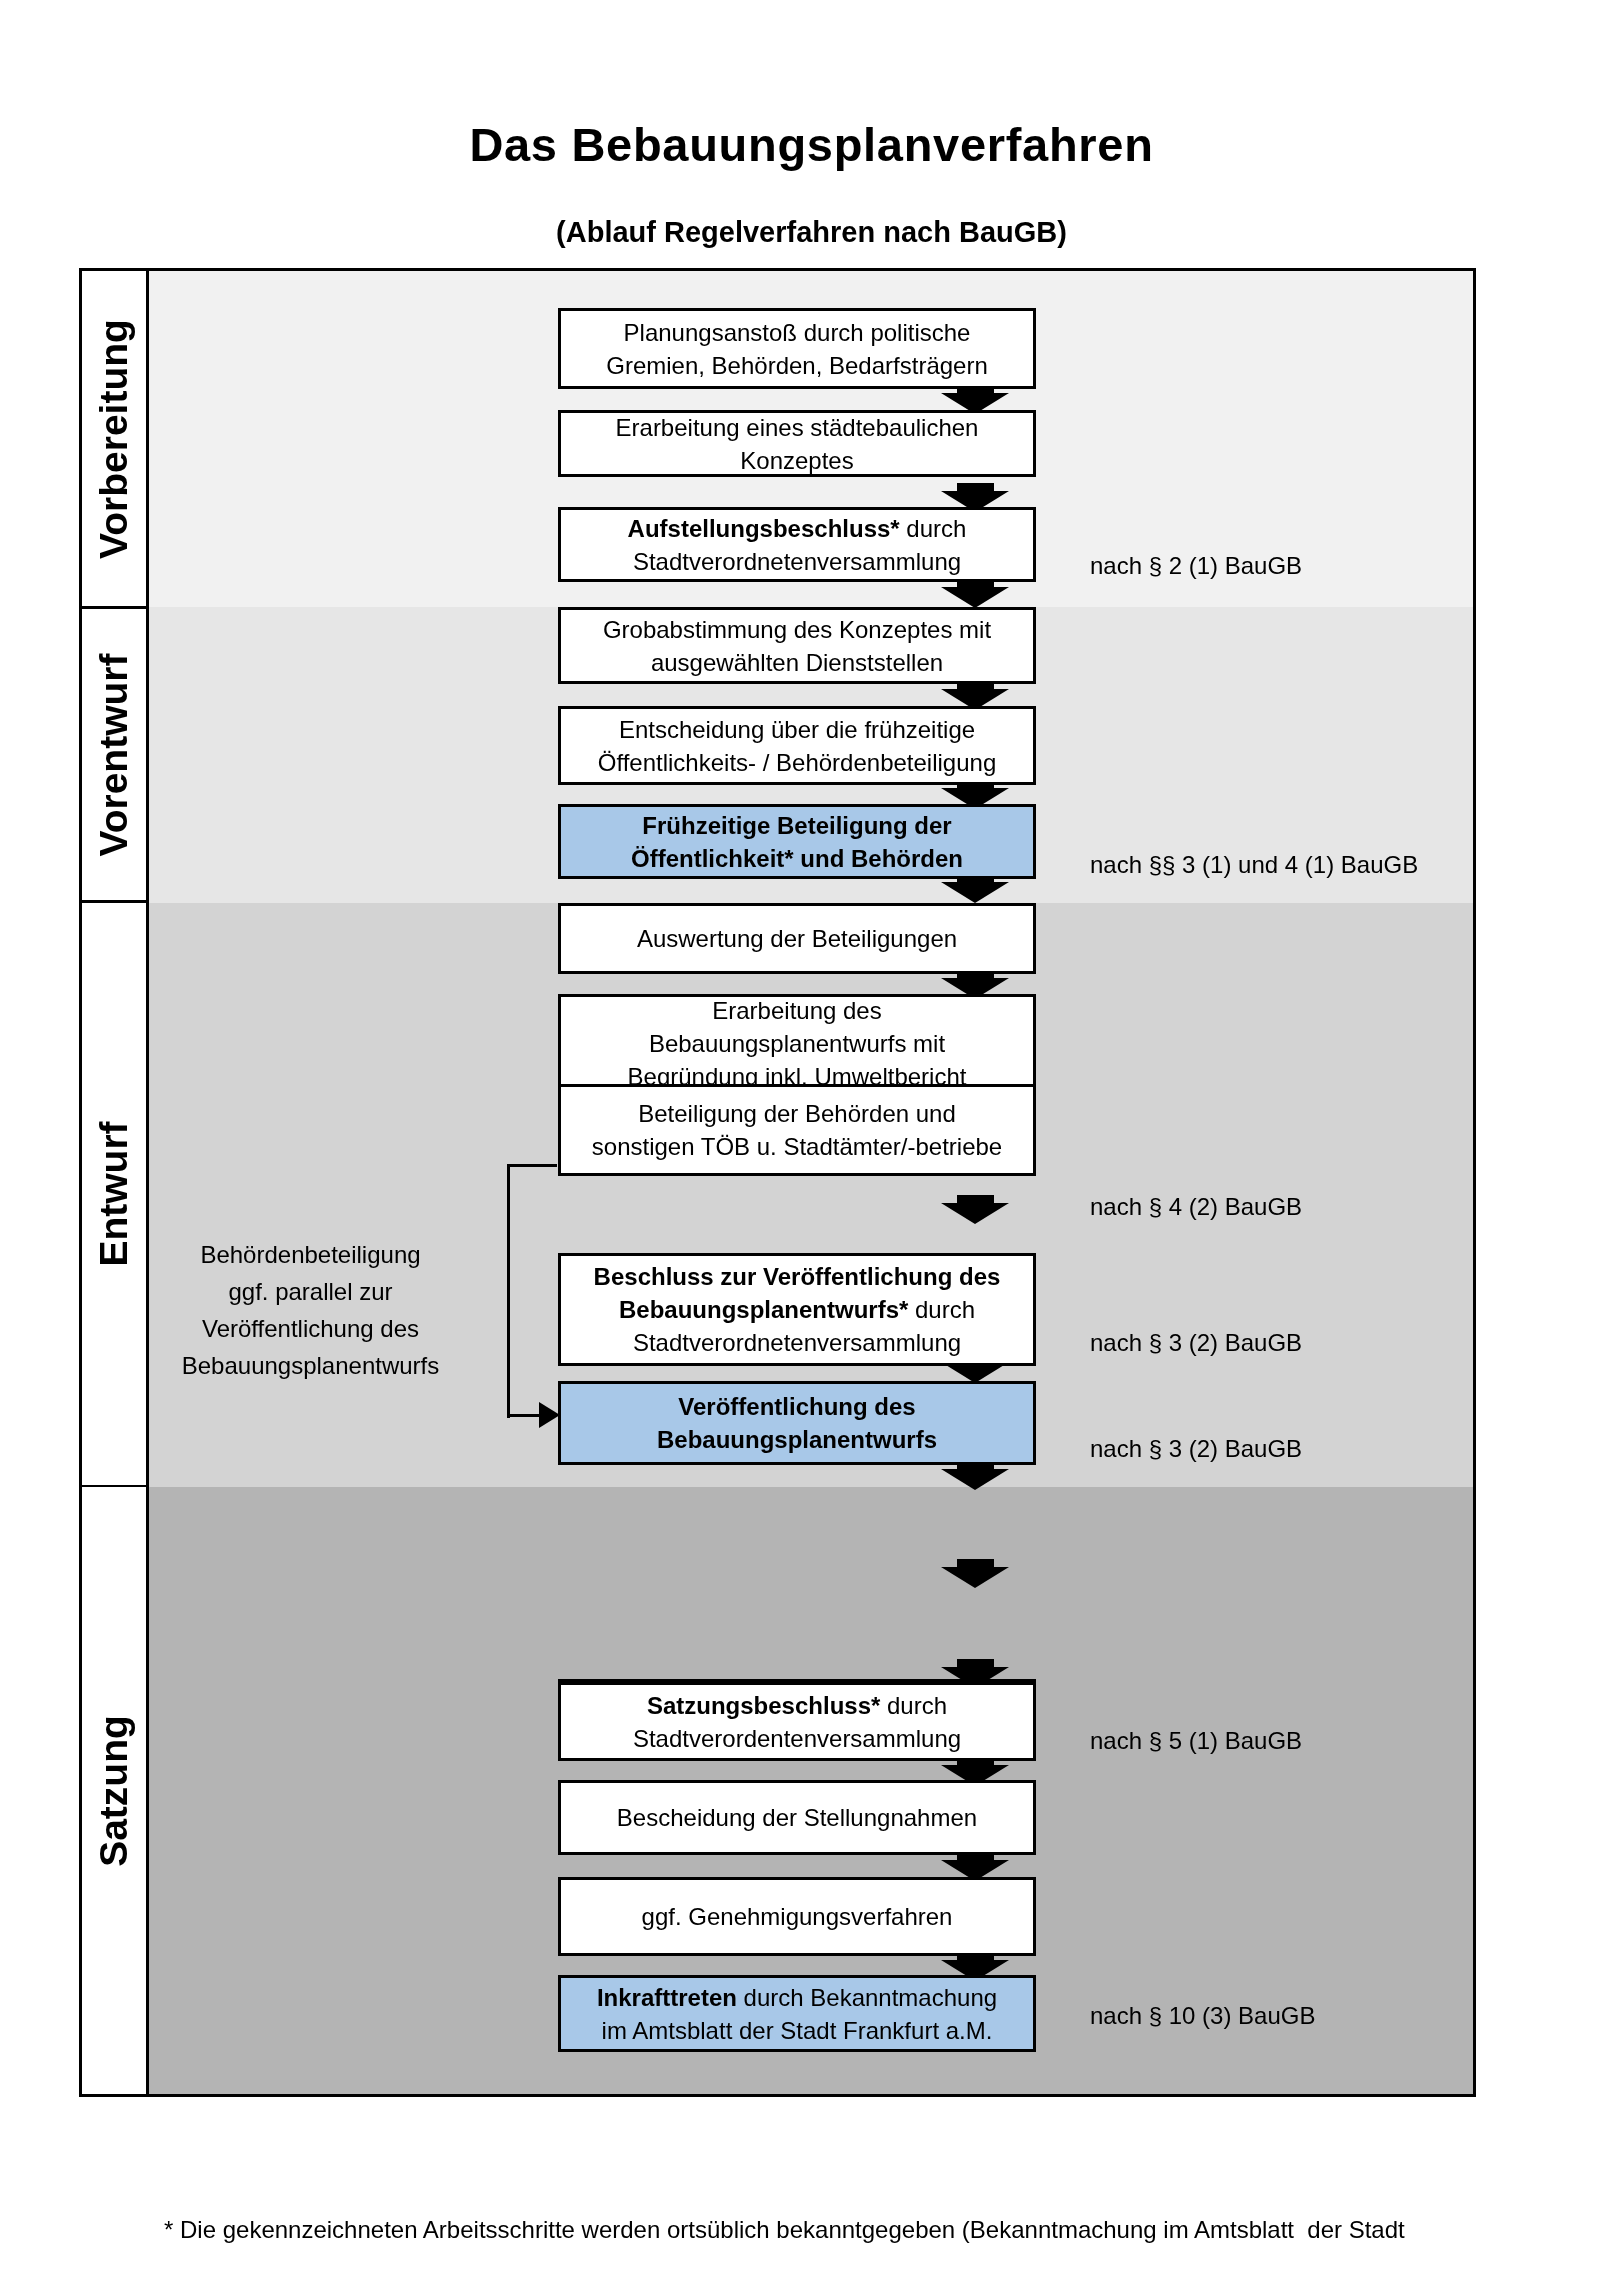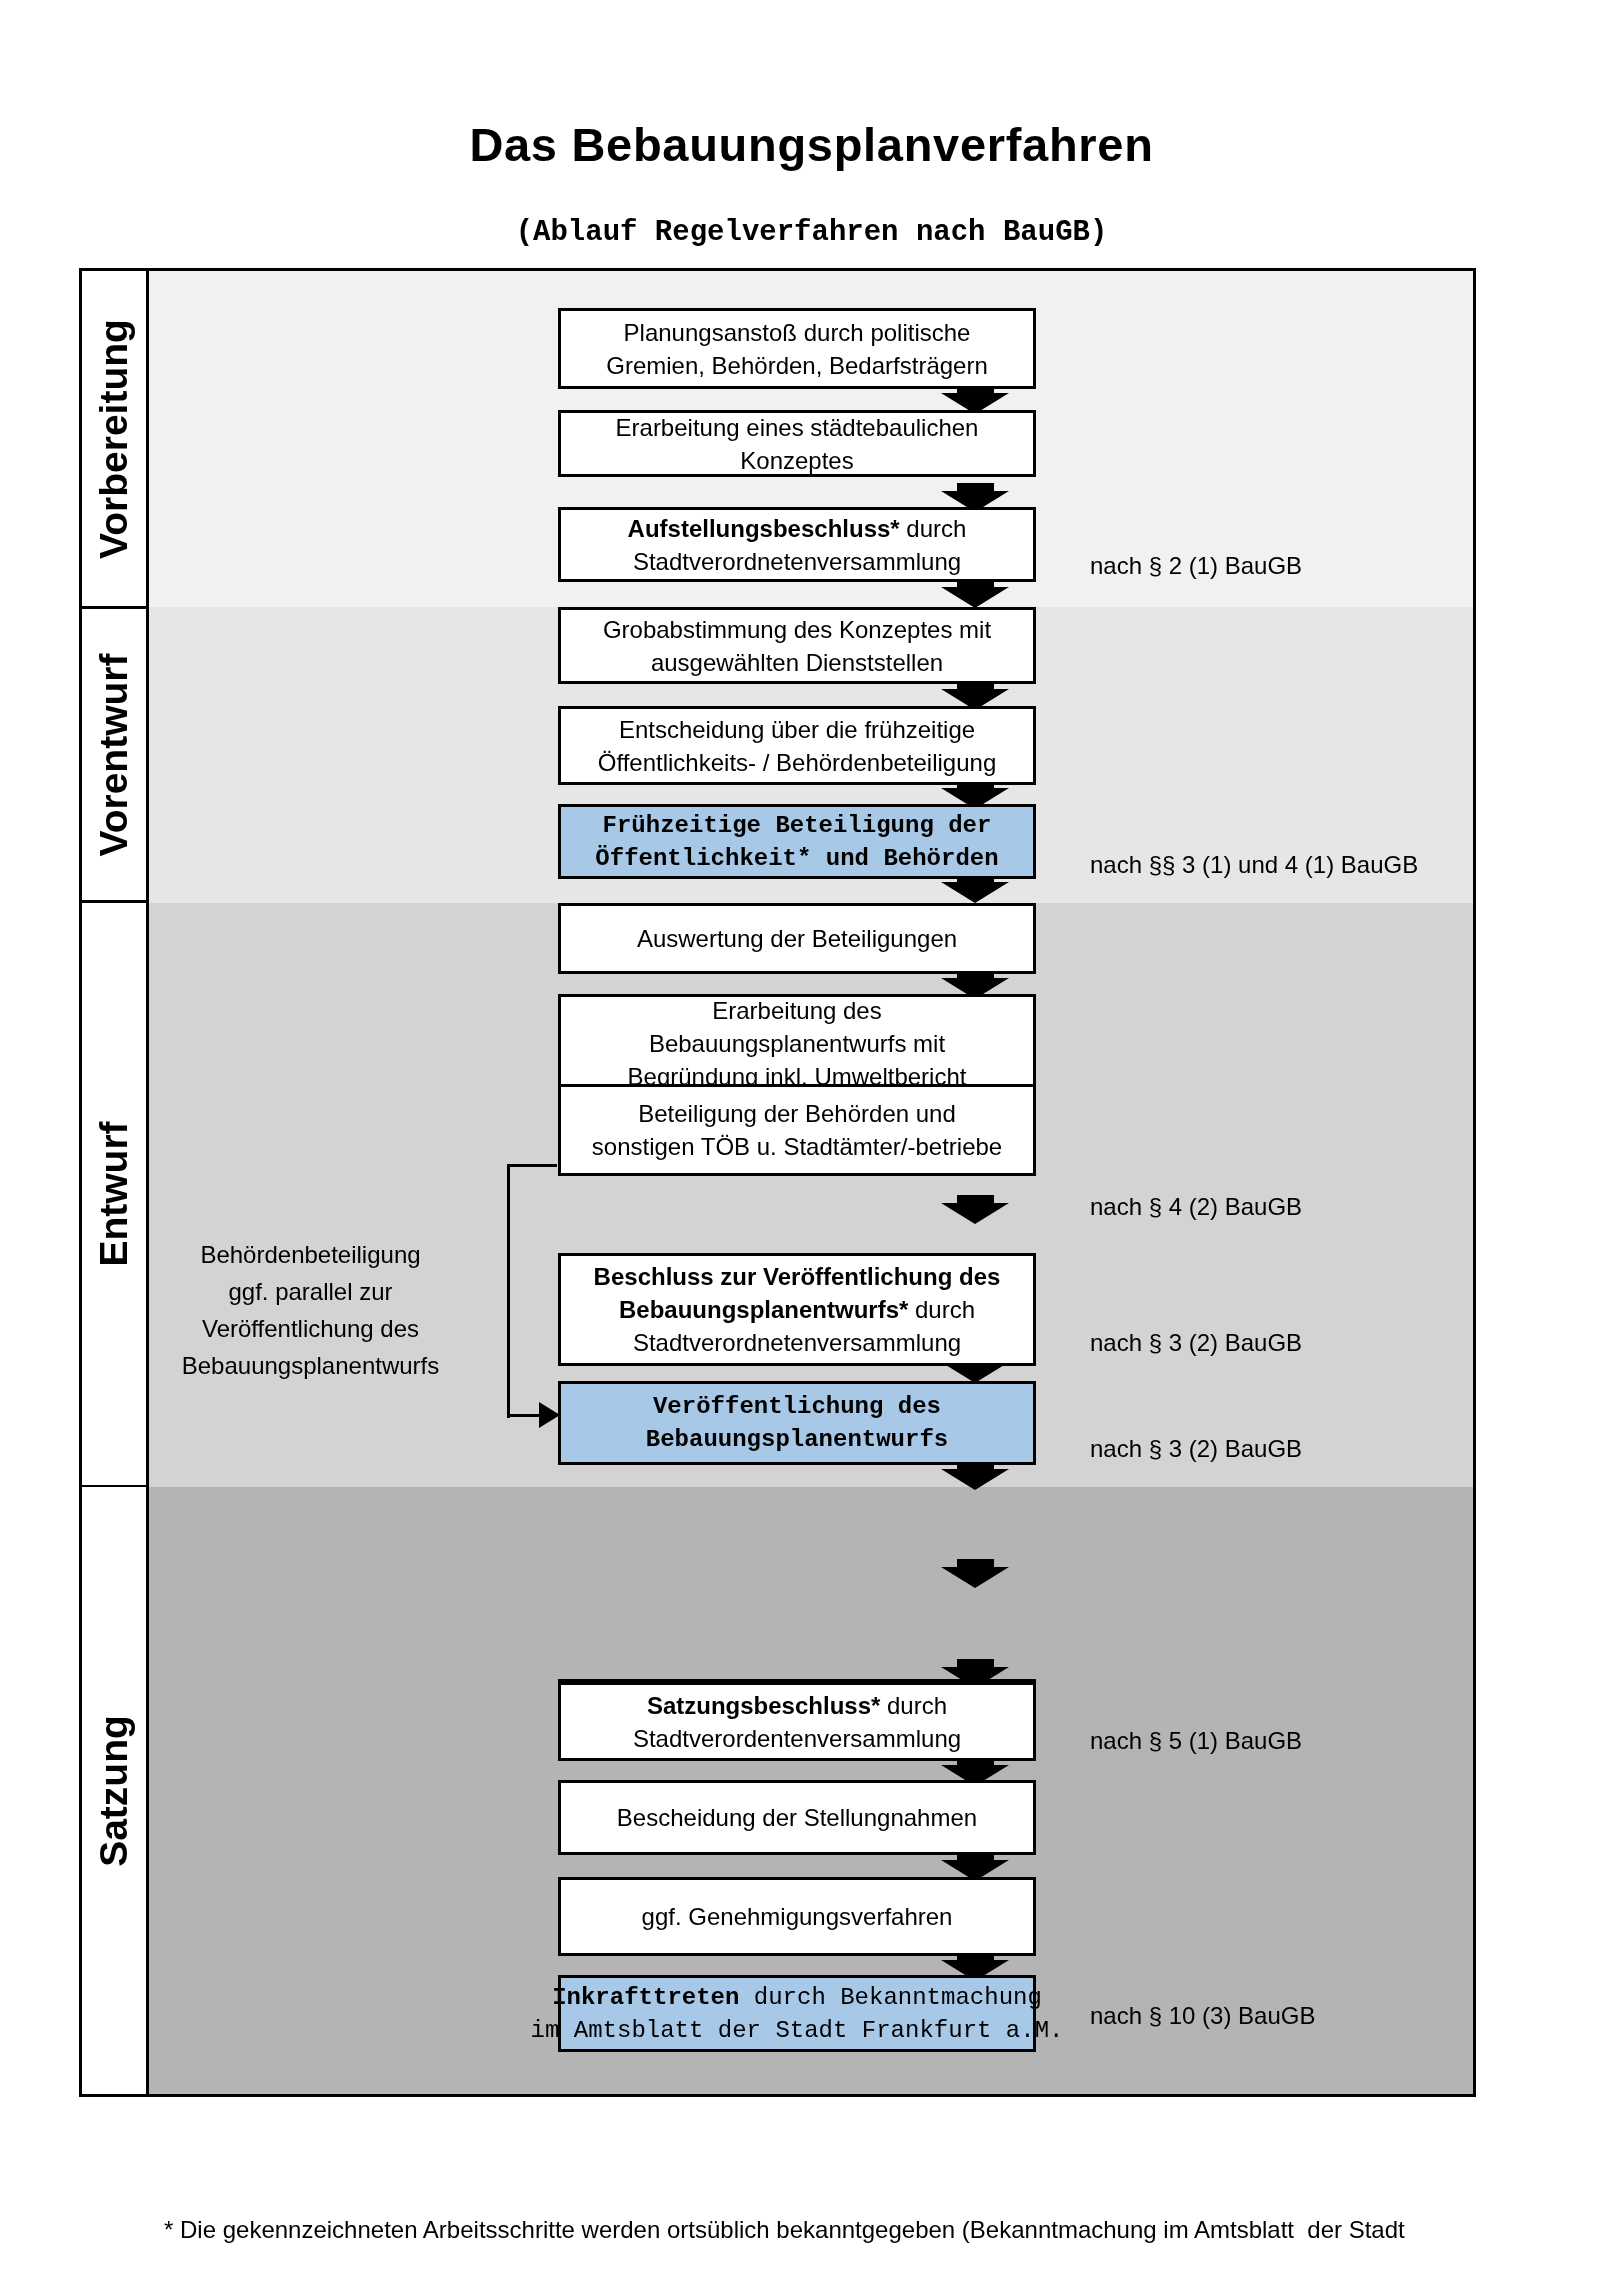--- a/index.html
+++ b/index.html
@@ -1,36 +1,36 @@
 <!DOCTYPE html>
 <html style="--highlight: #a8c8e8; --band1: #f1f1f1; --band2: #e6e6e6; --band3: #d3d3d3; --band4: #b4b4b4;font-size:10.5px"><head>
 <meta charset="utf-8">
 <style>
   html,body{margin:0;padding:0;background:#fff;}
   .page{position:relative;width:1623px;height:2295px;background:#fff;overflow:hidden;
         font-family:"Liberation Sans",sans-serif;color:#000;}
   .title{position:absolute;top:117px;left:0;width:100%;text-align:center;
          font-size:47px;font-weight:bold;letter-spacing:0.7px;}
   .subtitle{position:absolute;top:216px;left:0;width:100%;text-align:center;
-            font-size:29px;font-weight:bold;font-family:Liberation Mono, monospace;}
+            font-size:29px;font-weight:bold;}
   .frame{position:absolute;left:79px;top:268px;width:1397px;height:1829px;
          border:3.3px solid #000;box-sizing:border-box;}
   .labelcol{position:absolute;left:0;top:0;width:64px;height:1823px;border-right:3.3px solid #000;}
   .cell{position:absolute;left:0;width:64px;display:flex;align-items:center;justify-content:center;
         box-sizing:border-box;background:#fff;}
   .cell span{transform:rotate(-90deg);white-space:nowrap;font-weight:bold;font-size:39px;}
   .cb{border-bottom:3.3px solid #000;}
   .band{position:absolute;left:67px;right:0;}
   .b1{background:var(--band1);} .b2{background:var(--band2);}
   .b3{background:var(--band3);} .b4{background:var(--band4);}
   .bx{position:absolute;left:558px;width:478px;box-sizing:border-box;border:3.3px solid #000;
       background:#fff;display:flex;flex-direction:column;align-items:center;justify-content:center;
       font-size:24px;z-index:3;}
   .bx .ln{line-height:33px;white-space:nowrap;text-align:center;}
-  .bx.hl{background:var(--highlight);font-family:Liberation Mono, monospace;}
+  .bx.hl{background:var(--highlight);}
   .b{font-weight:bold;}
   .arr{position:absolute;left:941px;width:68px;height:29px;z-index:2;}
   .arr:before{content:"";position:absolute;left:15.7px;top:0;width:37px;height:9.2px;background:#000;}
   .arr:after{content:"";position:absolute;left:0;top:7.9px;width:0;height:0;
              border-left:34px solid transparent;border-right:34px solid transparent;
              border-top:21px solid #000;}
   .ref{position:absolute;left:1090px;font-size:24px;white-space:nowrap;z-index:4;}
   .note{position:absolute;left:160px;top:1236px;width:301px;text-align:center;
         font-size:24px;line-height:37px;z-index:4;}
   .conn{position:absolute;background:#000;z-index:2;}

